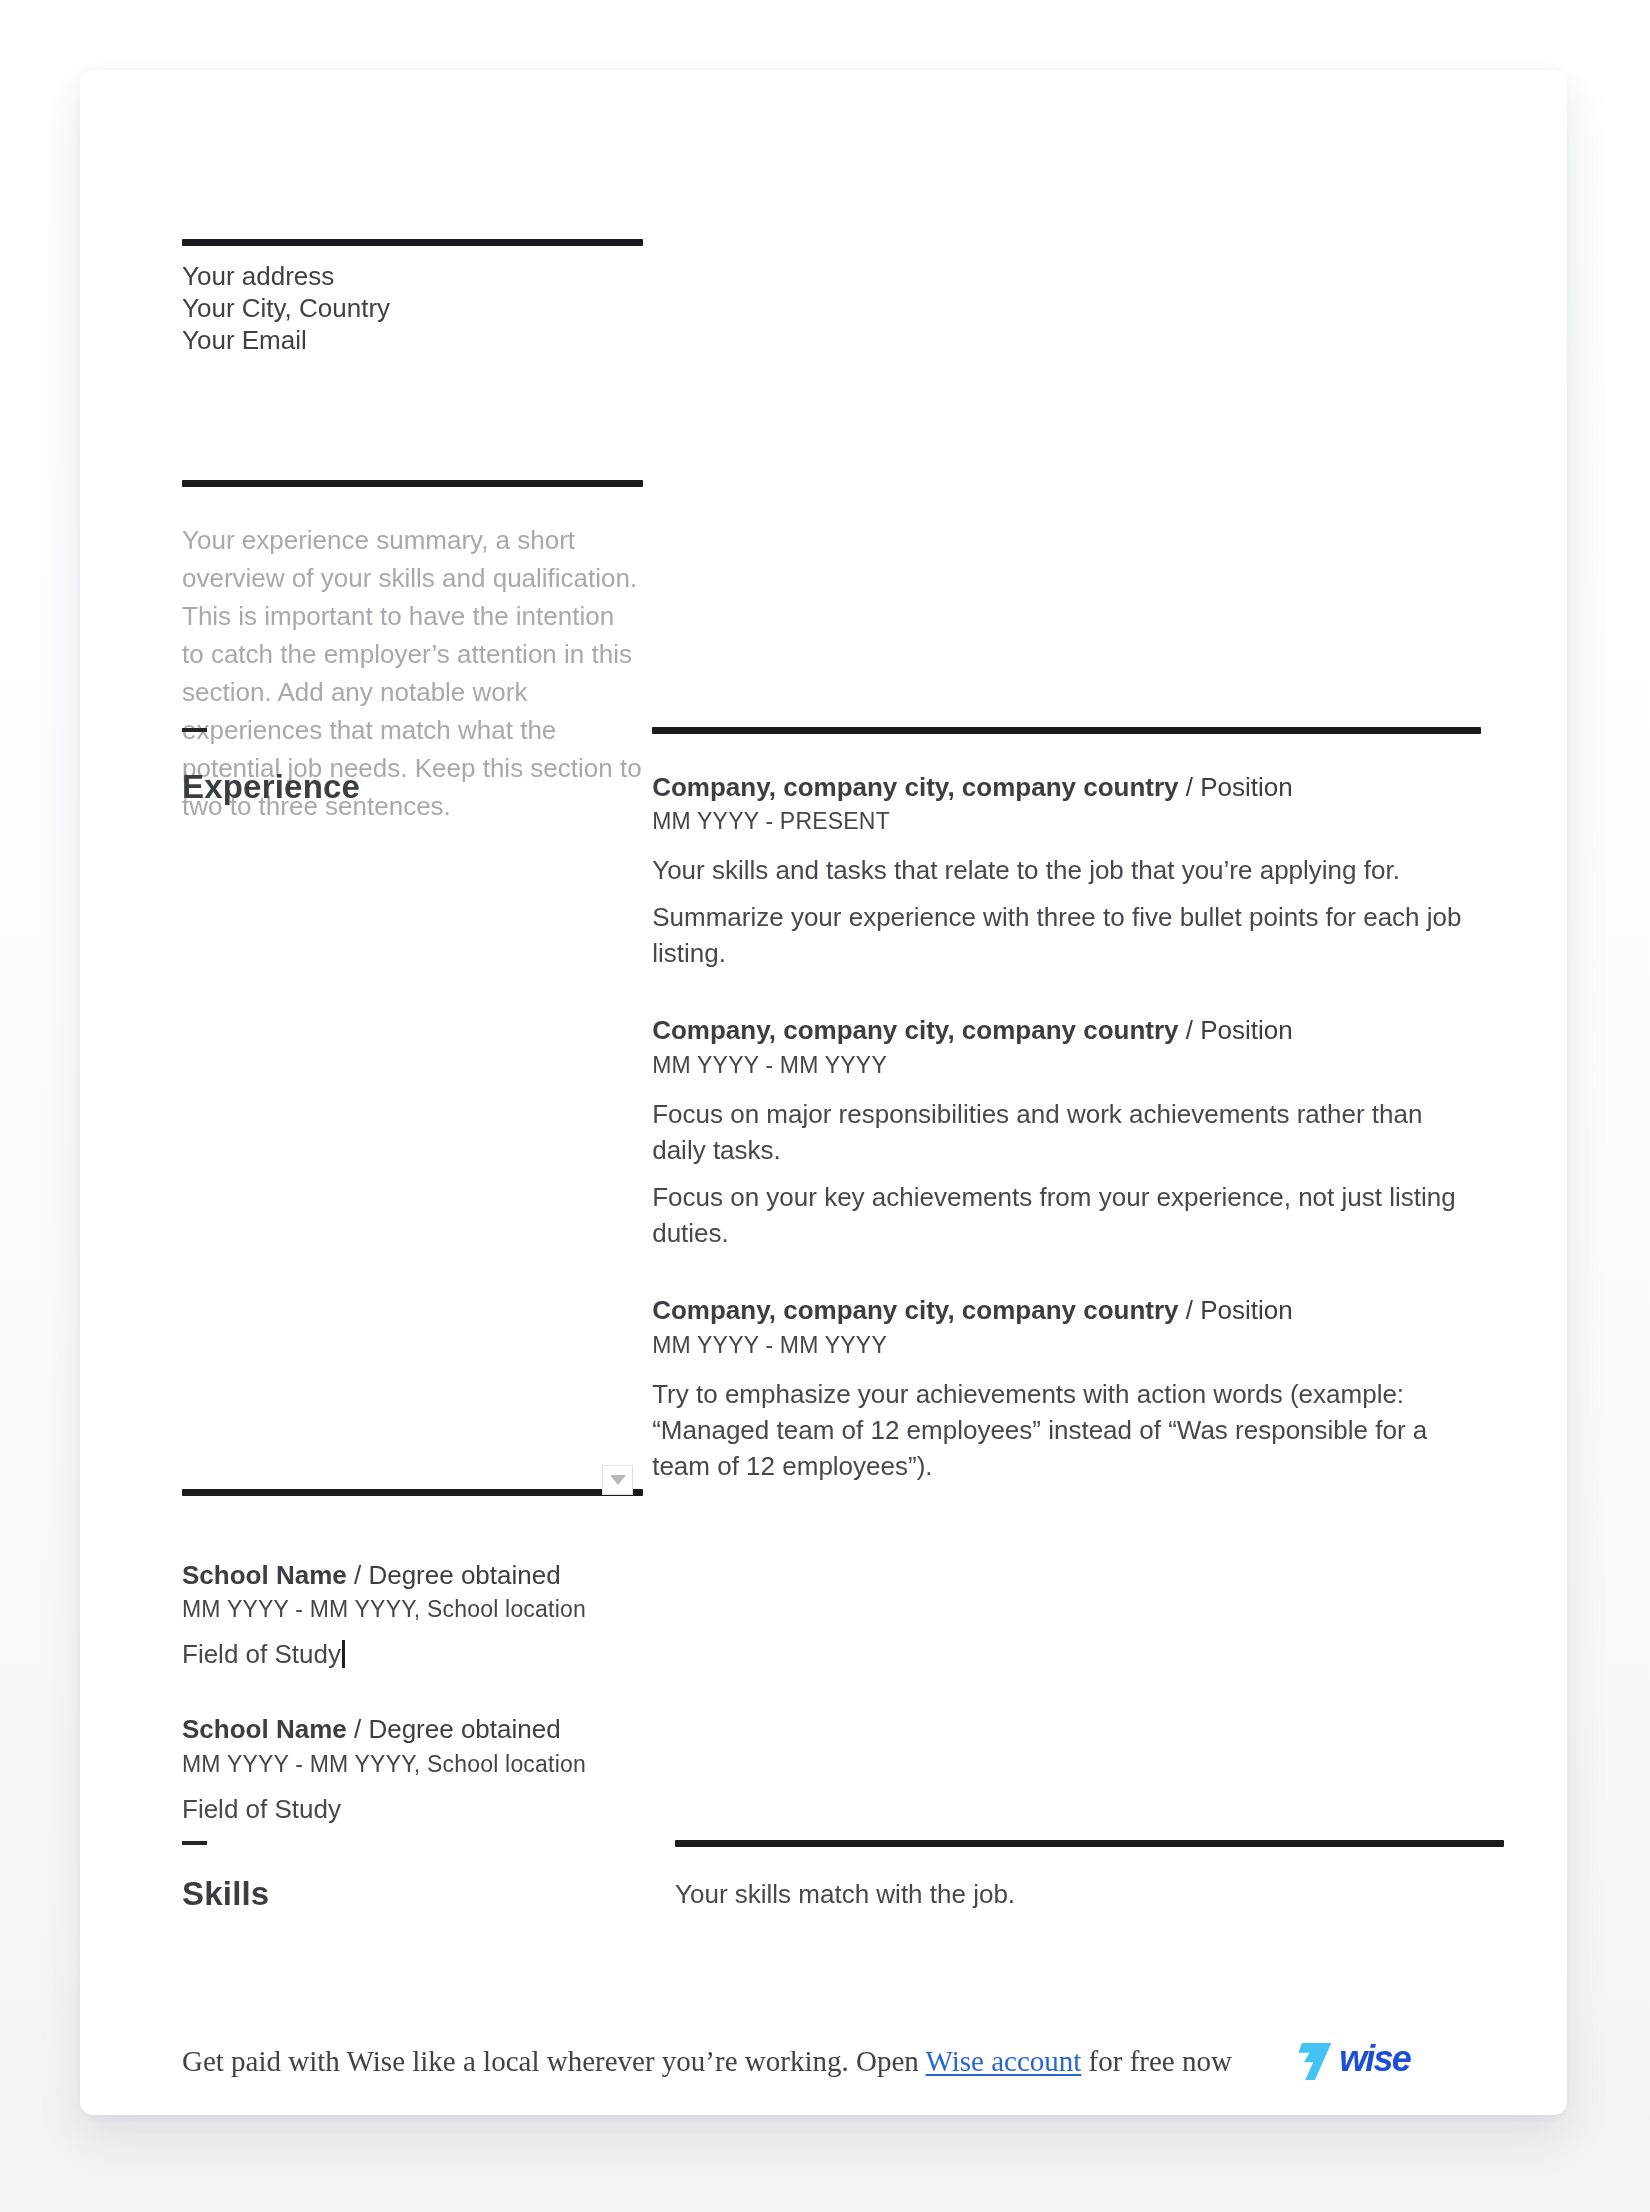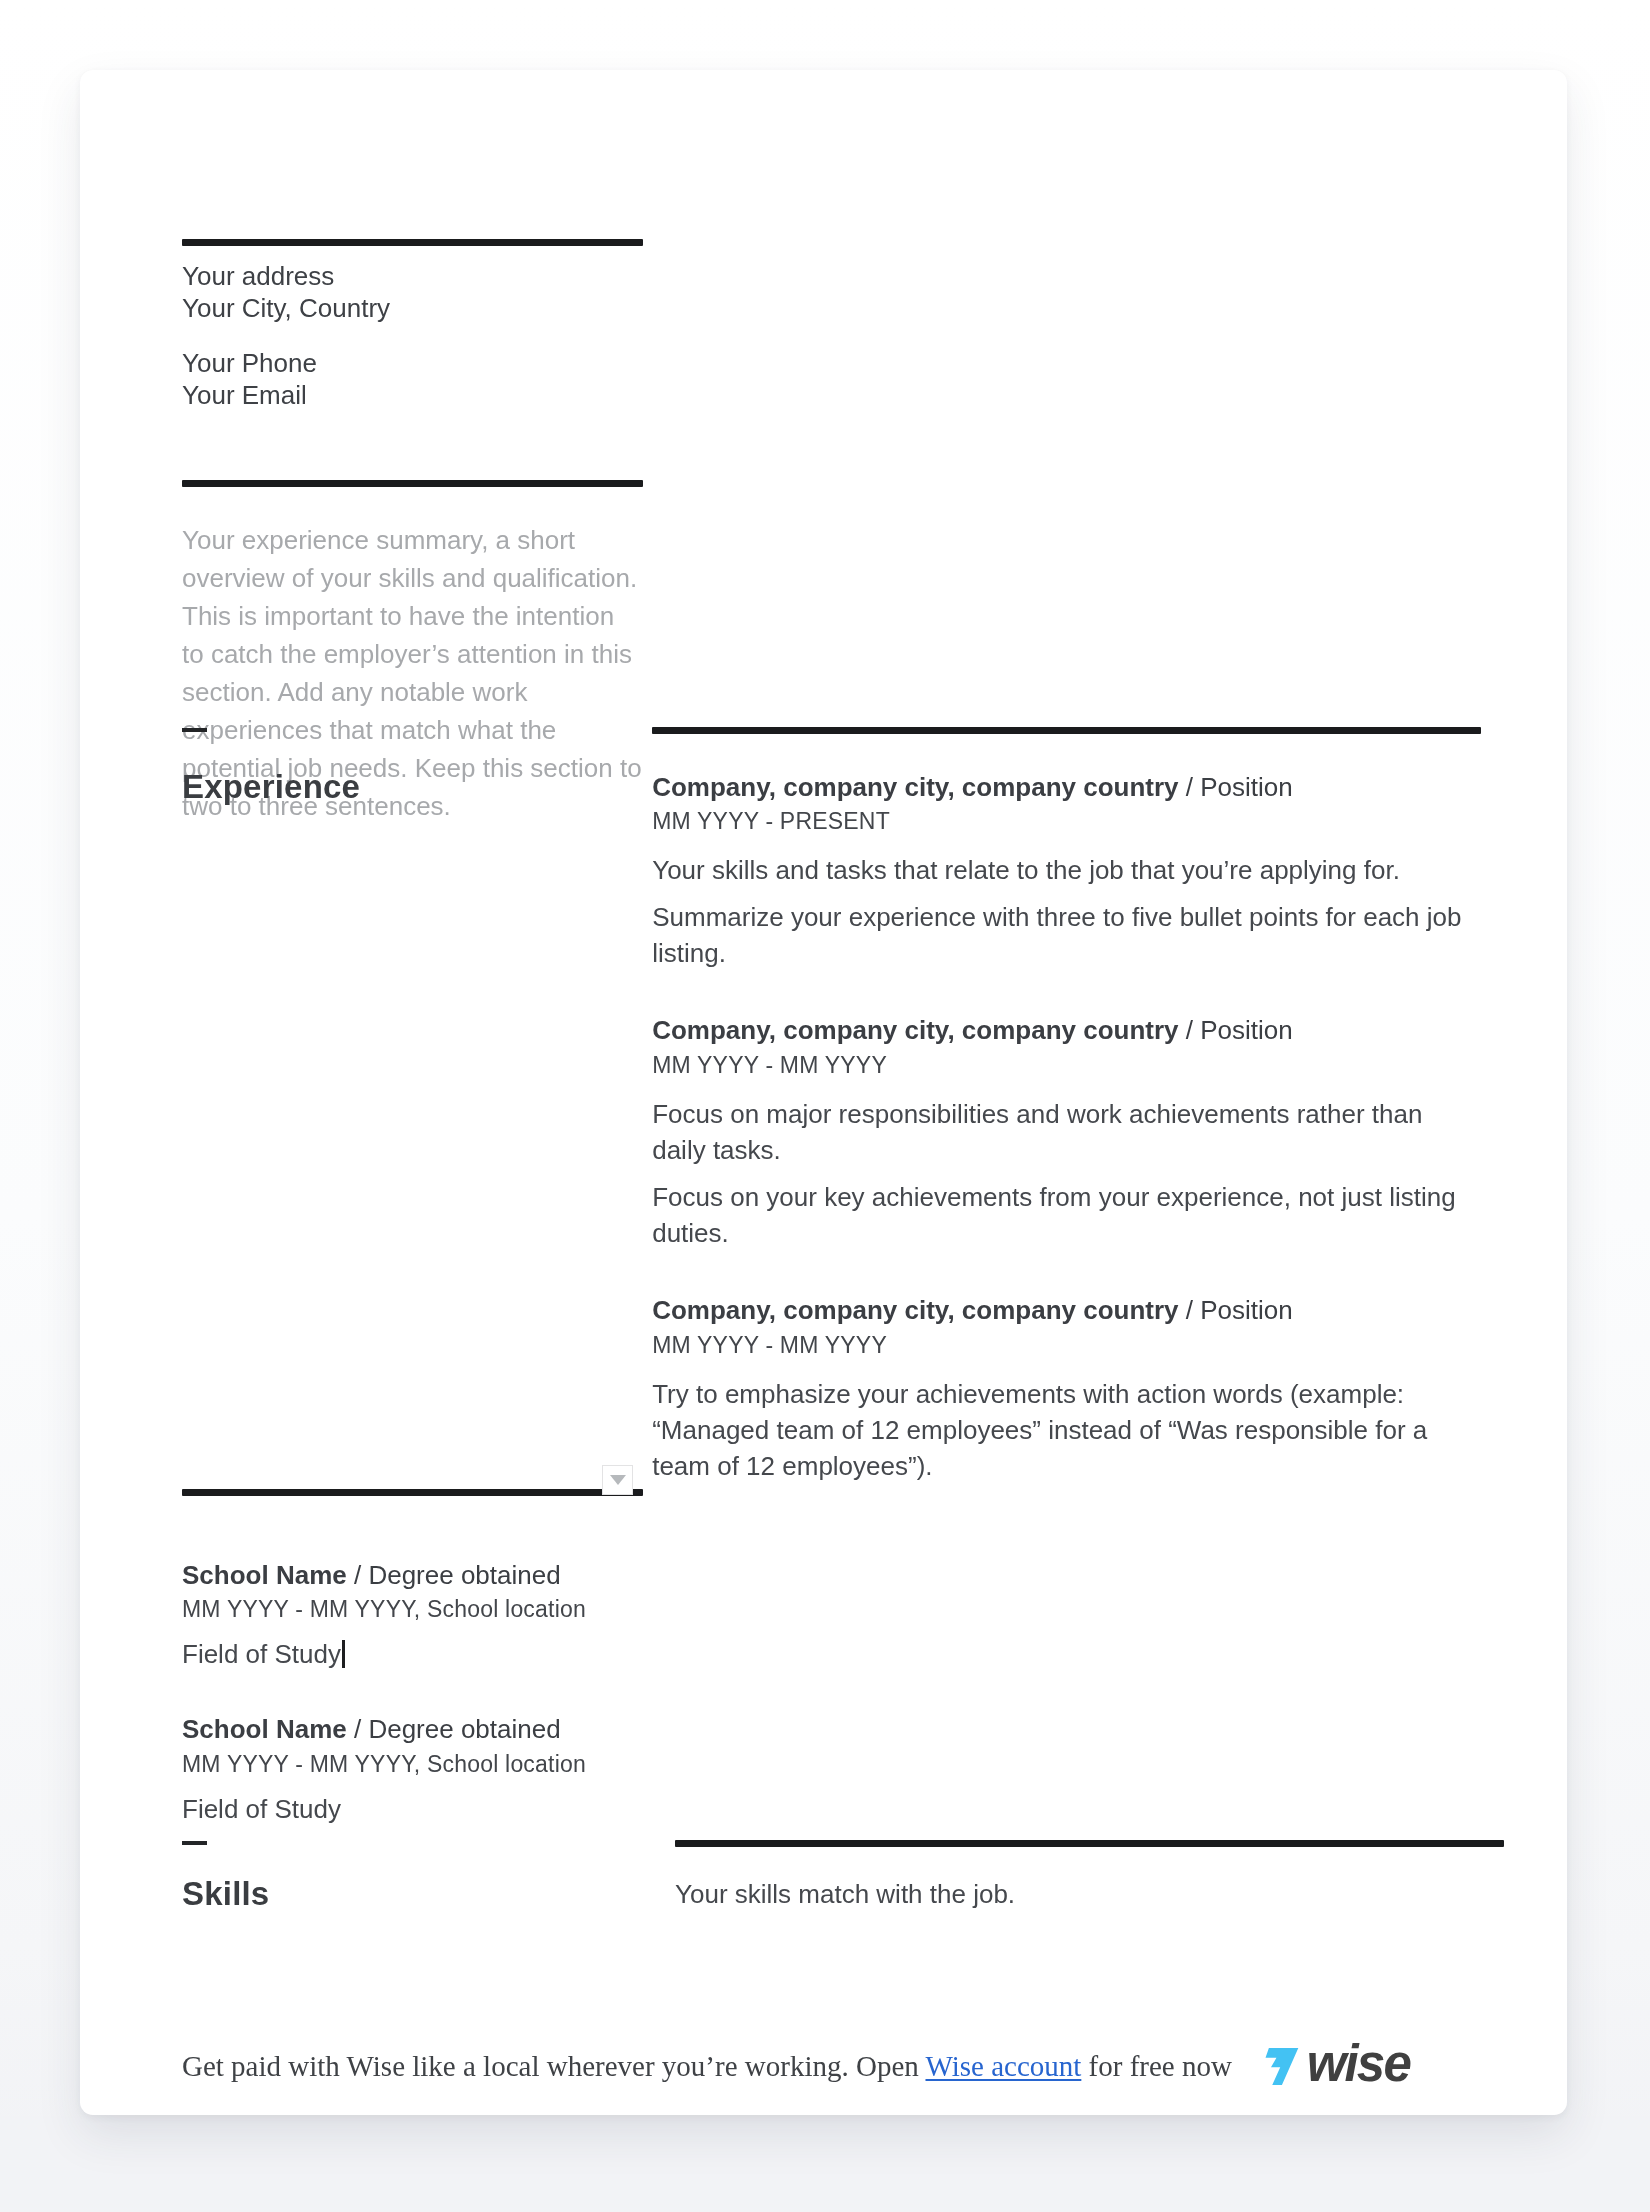--- a/index.html
+++ b/index.html
@@ -184,44 +184,43 @@
     cursor: pointer;
   }
   .wise-logo {
     display: flex;
     align-items: center;
     gap: 6.5px;
     padding-right: 71px;
   }
   .wise-flag { display: block; }
   .wise-word {
-    font-size: 51px;
+    font-size: 36px;
     font-weight: 800;
     font-style: italic;
     letter-spacing: -1.8px;
-    color: #404040;
+    color: #1d4ed8;
     line-height: 1;
     transform: translateY(-2.8px);
   }
 </style>
 </head>
 <body>
 
 <div class="page">
   <div class="bottom-strip"></div>
 
   <div class="card">
 
     <section class="sec sec-header">
       <div class="col-right">
         <div class="rule"></div>
         <div class="contact">
           <div class="contact-line">Your address</div>
           <div class="contact-line">Your City, Country</div>
-          <div class="contact-line contact-group2">Your Phone</div>
           <div class="contact-line">Your Email</div>
         </div>
       </div>
     </section>
 
     <section class="sec sec-summary">
       <div class="col-right">
         <div class="rule"></div>
         <p class="placeholder">Your experience summary, a short overview of your skills and qualification. This is important to have the intention to catch the employer’s attention in this section. Add any notable work experiences that match what the potential job needs. Keep this section to two to three sentences.</p>
       </div>

